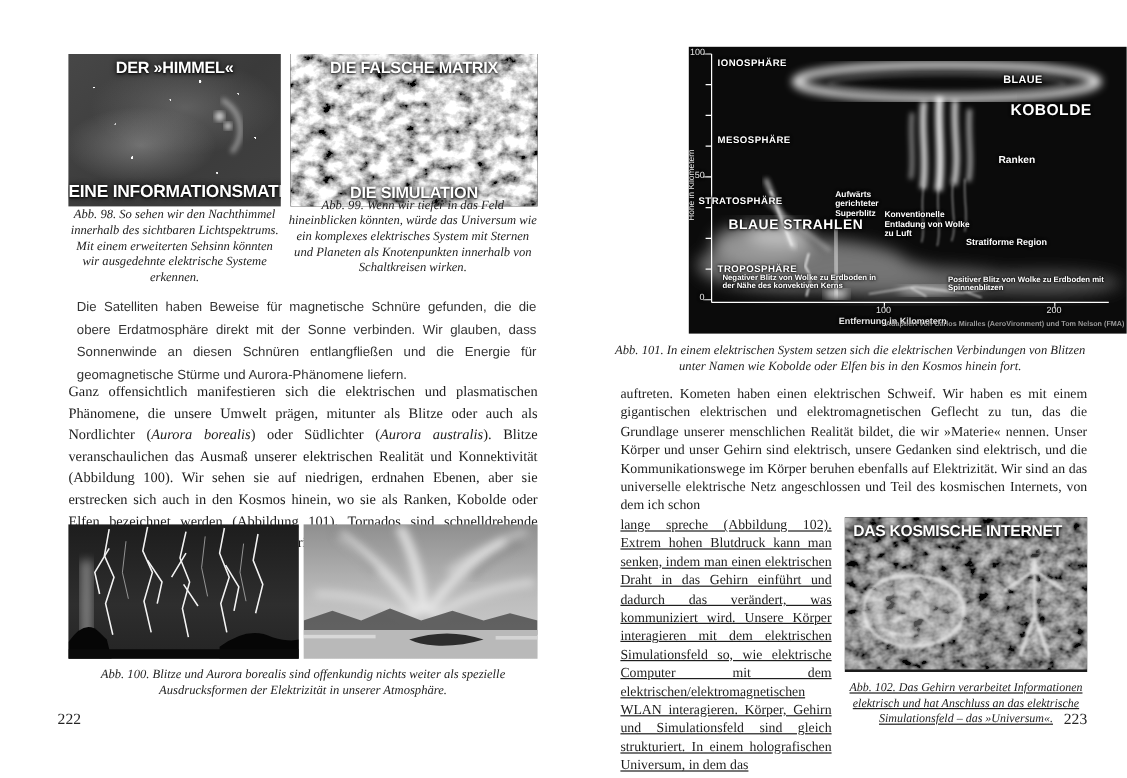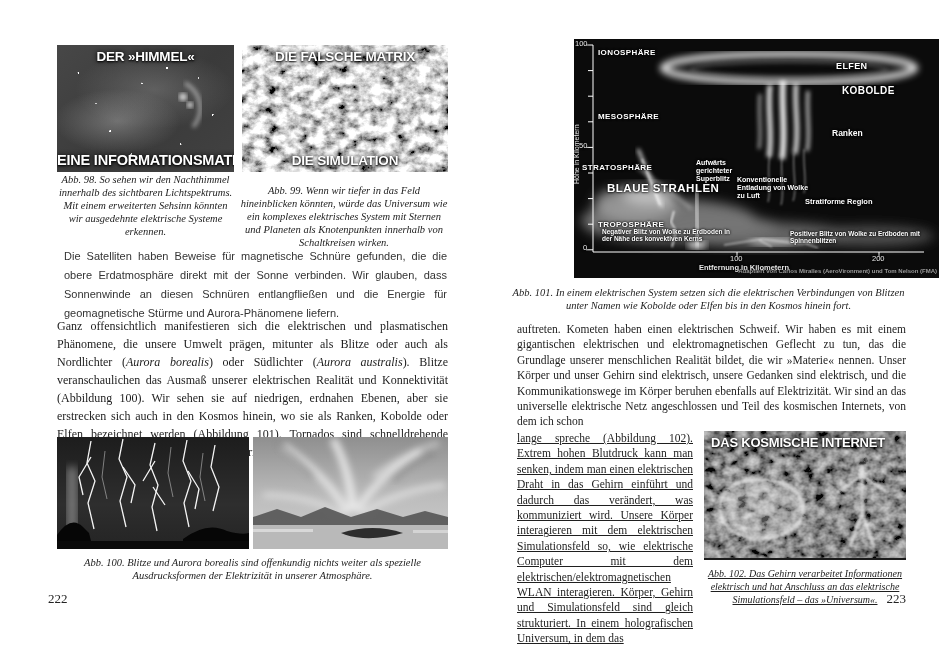--- a/index.html
+++ b/index.html
@@ -84,21 +84,21 @@
           </filter>
         </defs>
         <rect width="206" height="127" filter="url(#webf)"></rect>
       </svg>
       <div class="fig-title bottom">DIE SIMULATION</div>
       <div class="fig-title top">DIE FALSCHE MATRIX</div>
     </div>
   </div>
 
   <div class="abs cap" style="left:57px;top:173px;width:177px;">Abb. 98. So sehen wir den Nachthimmel innerhalb des sichtbaren Lichtspektrums. Mit einem erweiterten Sehsinn könnten wir ausgedehnte elektrische Systeme erkennen.</div>
-  <div class="abs cap" style="left:240px;top:184px;width:208px;">Abb. 99. Wenn wir tiefer in das Feld hineinblicken könnten, würde das Universum wie ein komplexes elektrisches System mit Sternen und Planeten als Knotenpunkten innerhalb von Schaltkreisen wirken.</div>
+  <div class="abs cap" style="left:240px;top:165px;width:208px;">Abb. 99. Wenn wir tiefer in das Feld hineinblicken könnten, würde das Universum wie ein komplexes elektrisches System mit Sternen und Planeten als Knotenpunkten innerhalb von Schaltkreisen wirken.</div>
 
   <div class="abs quote" style="left:64px;top:247px;width:383px;">Die Satelliten haben Beweise für magnetische Schnüre gefunden, die die obere Erdatmosphäre direkt mit der Sonne verbinden. Wir glauben, dass Sonnenwinde an diesen Schnüren entlangfließen und die Energie für geomagnetische Stürme und Aurora-Phänomene liefern.</div>
 
   <div class="abs serifbody lh-left" style="left:57px;top:317px;width:391px;">
     <span>Ganz offensichtlich manifestieren sich die elektrischen und plasmatischen Phänomene, die unsere Umwelt prägen, mitunter als Blitze oder auch als Nordlichter (</span><i>Aurora borealis</i><span>) oder Südlichter (</span><i>Aurora australis</i><span>). Blitze veranschaulichen das Ausmaß unserer elektrischen Realität und Konnektivität (Abbildung 100). Wir sehen sie auf niedrigen, erdnahen Ebenen, aber sie erstrecken sich auch in den Kosmos hinein, wo sie als Ranken, Kobolde oder Elfen bezeichnet werden (Abbildung 101). Tornados sind schnelldrehende elektromagnetische Felder, die bei elektrischen Stürmen</span>
   </div>
 
   <div class="abs flexrow" style="left:57px;top:437px;width:391px;height:112px;gap:4px;">
 
     <div class="photo" style="width:192px;height:112px;background:linear-gradient(#1d1d1d,#2e2e2e 60%,#242424);">
@@ -250,22 +250,22 @@
     <div class="dlab tick" style="left:298px;top:216px;">200</div>
     <div class="yaxis-title" style="left:-1px;top:40px;">Höhe in Kilometern</div>
     <div class="dlab tick xaxis-title" style="left:90px;top:225px;width:160px;font-weight:bold;">Entfernung in Kilometern</div>
 
     <div class="dlab layer" style="left:24px;top:9px;">IONOSPHÄRE</div>
     <div class="dlab layer" style="left:24px;top:73px;">MESOSPHÄRE</div>
     <div class="dlab layer" style="left:8px;top:124px;">STRATOSPHÄRE</div>
     <div class="dlab big" style="left:33px;top:143px;">BLAUE STRAHLEN</div>
     <div class="dlab layer" style="left:24px;top:181px;">TROPOSPHÄRE</div>
 
-    <div class="dlab layer" style="left:262px;top:22px;font-size:9px;">ELFEN</div>
-    <div class="dlab layer" style="left:268px;top:46px;font-size:10px;">KOBOLDE</div>
+    <div class="dlab layer" style="left:262px;top:22px;font-size:9px;">BLAUE</div>
+    <div class="dlab layer" style="left:268px;top:46px;font-size:13px;">KOBOLDE</div>
     <div class="dlab" style="left:258px;top:90px;font-size:8.5px;">Ranken</div>
     <div class="dlab anno" style="left:122px;top:120px;width:52px;">Aufwärts gerichteter Superblitz</div>
     <div class="dlab anno" style="left:163px;top:137px;width:80px;">Konventionelle Entladung von Wolke zu Luft</div>
     <div class="dlab anno" style="left:231px;top:159px;width:110px;font-size:7.5px;">Stratiforme Region</div>
     <div class="dlab tiny" style="left:28px;top:189px;width:135px;">Negativer Blitz von Wolke zu Erdboden in der Nähe des konvektiven Kerns</div>
     <div class="dlab tiny" style="left:216px;top:191px;width:145px;">Positiver Blitz von Wolke zu Erdboden mit Spinnenblitzen</div>
 
     <div class="credit" style="right:4px;top:229px;">Adaptiert von Carlos Miralles (AeroVironment) und Tom Nelson (FMA)</div>
   </div>
 

